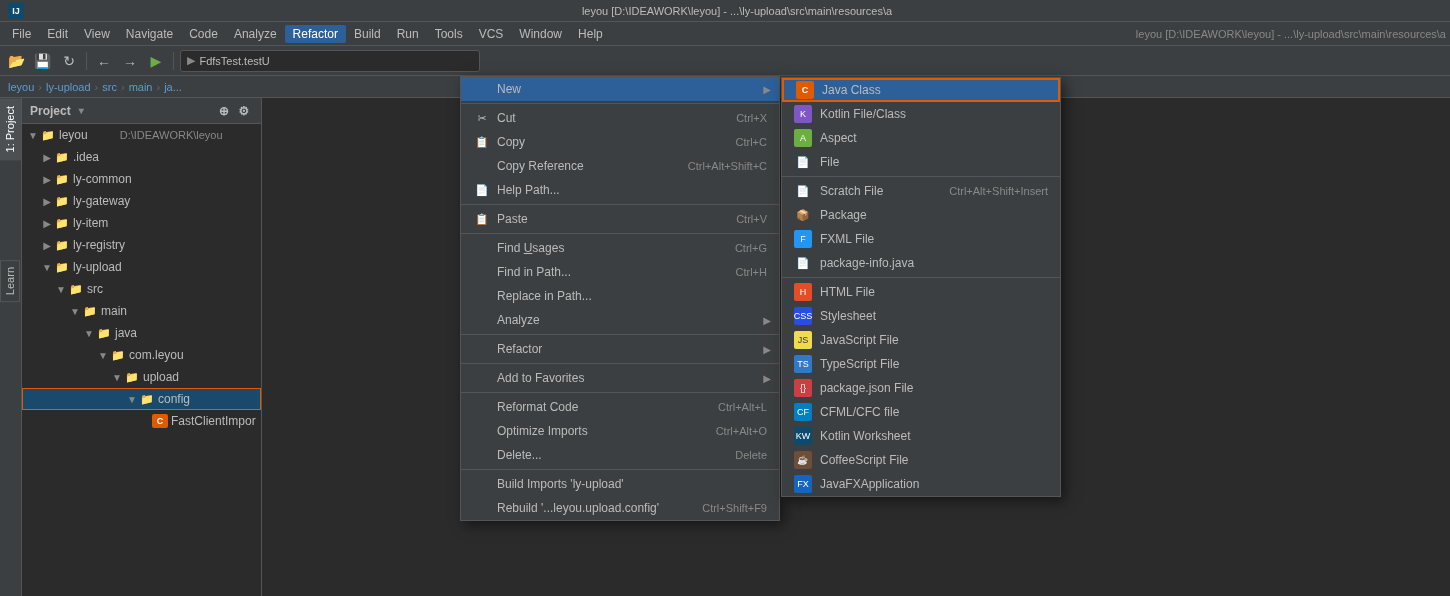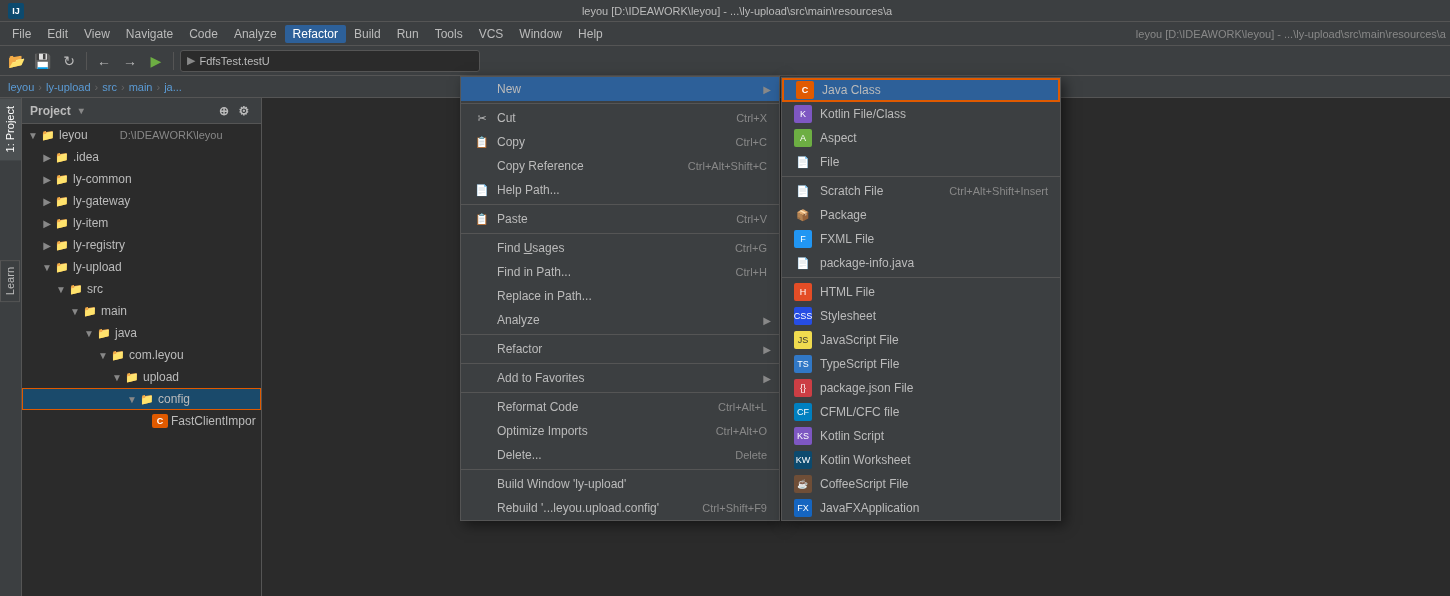--- a/index.html
+++ b/index.html
@@ -505,24 +505,20 @@
       </div>
       <div class="submenu-item">
         <div class="submenu-item-icon ic-pjson">{}</div>
         <span>package.json File</span>
       </div>
       <div class="submenu-item">
         <div class="submenu-item-icon ic-cfml">CF</div>
         <span>CFML/CFC file</span>
       </div>
       <div class="submenu-item">
-        <div class="submenu-item-icon ic-ks">KS</div>
-        <span>Kotlin Script</span>
-      </div>
-      <div class="submenu-item">
         <div class="submenu-item-icon ic-kw">KW</div>
         <span>Kotlin Worksheet</span>
       </div>
       <div class="submenu-item">
         <div class="submenu-item-icon ic-coffee">☕</div>
         <span>CoffeeScript File</span>
       </div>
       <div class="submenu-item">
         <div class="submenu-item-icon ic-javafx">FX</div>
         <span>JavaFXApplication</span>
@@ -596,20 +592,20 @@
     <span class="cm-item-shortcut">Ctrl+Alt+O</span>
   </div>
   <div class="cm-item">
     <div class="cm-item-icon"></div>
     <span class="cm-item-label">Delete...</span>
     <span class="cm-item-shortcut">Delete</span>
   </div>
   <div class="cm-separator"></div>
   <div class="cm-item">
     <div class="cm-item-icon"></div>
-    <span class="cm-item-label">Build Window 'ly-upload'</span>
+    <span class="cm-item-label">Build Imports 'ly-upload'</span>
   </div>
   <div class="cm-item">
     <div class="cm-item-icon"></div>
     <span class="cm-item-label">Rebuild '...leyou.upload.config'</span>
     <span class="cm-item-shortcut">Ctrl+Shift+F9</span>
   </div>
 </div>
 
 </body></html>

